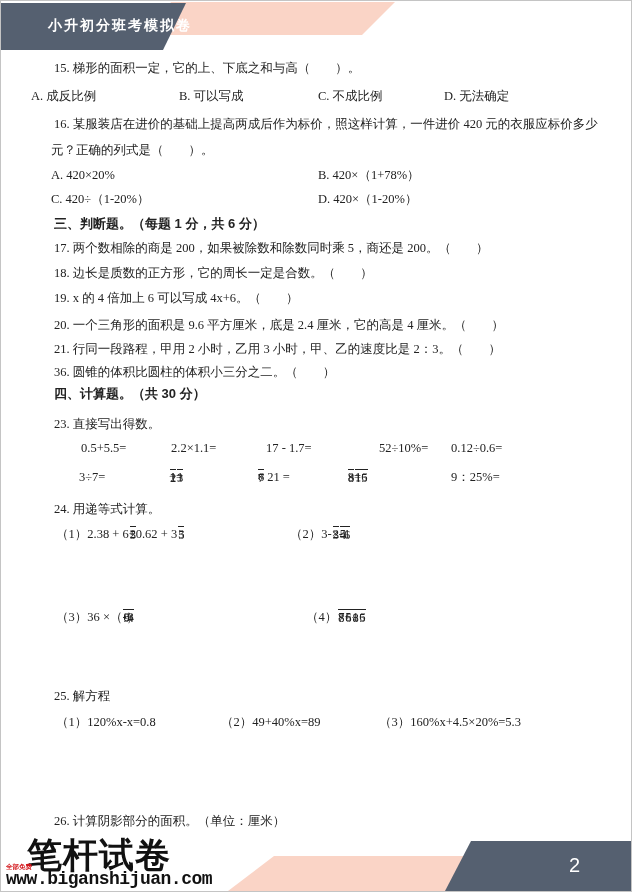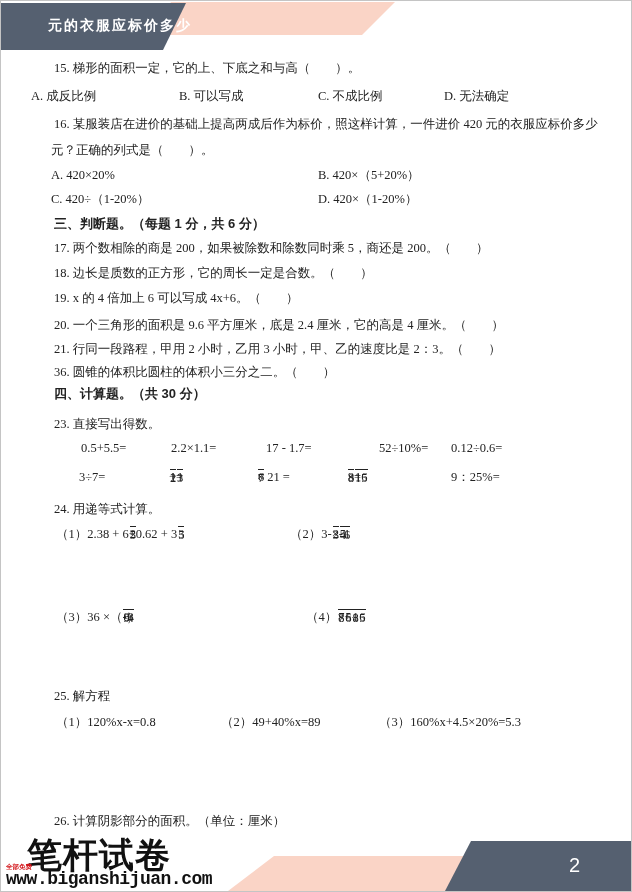--- a/index.html
+++ b/index.html
@@ -64,35 +64,35 @@
     font-weight:700;font-size:18px;letter-spacing:-0.5px;color:#111;white-space:nowrap;
   }
 </style>
 </head>
 <body>
 
 <div class="page">
 
   <div class="hdr-pink"></div>
   <div class="hdr-dark"></div>
-  <div class="hdr-title">元的衣服应标价多少</div>
+  <div class="hdr-title">小升初分班考模拟卷</div>
 
   <div class="ln" style="top:59px">15. 梯形的面积一定，它的上、下底之和与高（　　）。</div>
   <div class="row" style="top:87px">
     <span style="left:30px">A. 成反比例</span>
     <span style="left:178px">B. 可以写成</span>
     <span style="left:317px">C. 不成比例</span>
     <span style="left:443px">D. 无法确定</span>
   </div>
 
   <div class="ln" style="top:115px">16. 某服装店在进价的基础上提高两成后作为标价，照这样计算，一件进价 420 元的衣服应标价多少</div>
   <div class="ln" style="top:141px;left:50px">元？正确的列式是（　　）。</div>
   <div class="row" style="top:166px">
     <span style="left:50px">A. 420×20%</span>
-    <span style="left:317px">B. 420×（5+20%）</span>
+    <span style="left:317px">B. 420×（1+78%）</span>
   </div>
   <div class="row" style="top:190px">
     <span style="left:50px">C. 420÷（1-20%）</span>
     <span style="left:317px">D. 420×（1-20%）</span>
   </div>
 
   <div class="ln bold" style="top:215px">三、判断题。（每题 1 分，共 6 分）</div>
   <div class="ln" style="top:239px">17. 两个数相除的商是 200，如果被除数和除数同时乘 5，商还是 200。（　　）</div>
   <div class="ln" style="top:264px">18. 边长是质数的正方形，它的周长一定是合数。（　　）</div>
   <div class="ln" style="top:289px">19. x 的 4 倍加上 6 可以写成 4x+6。（　　）</div>

